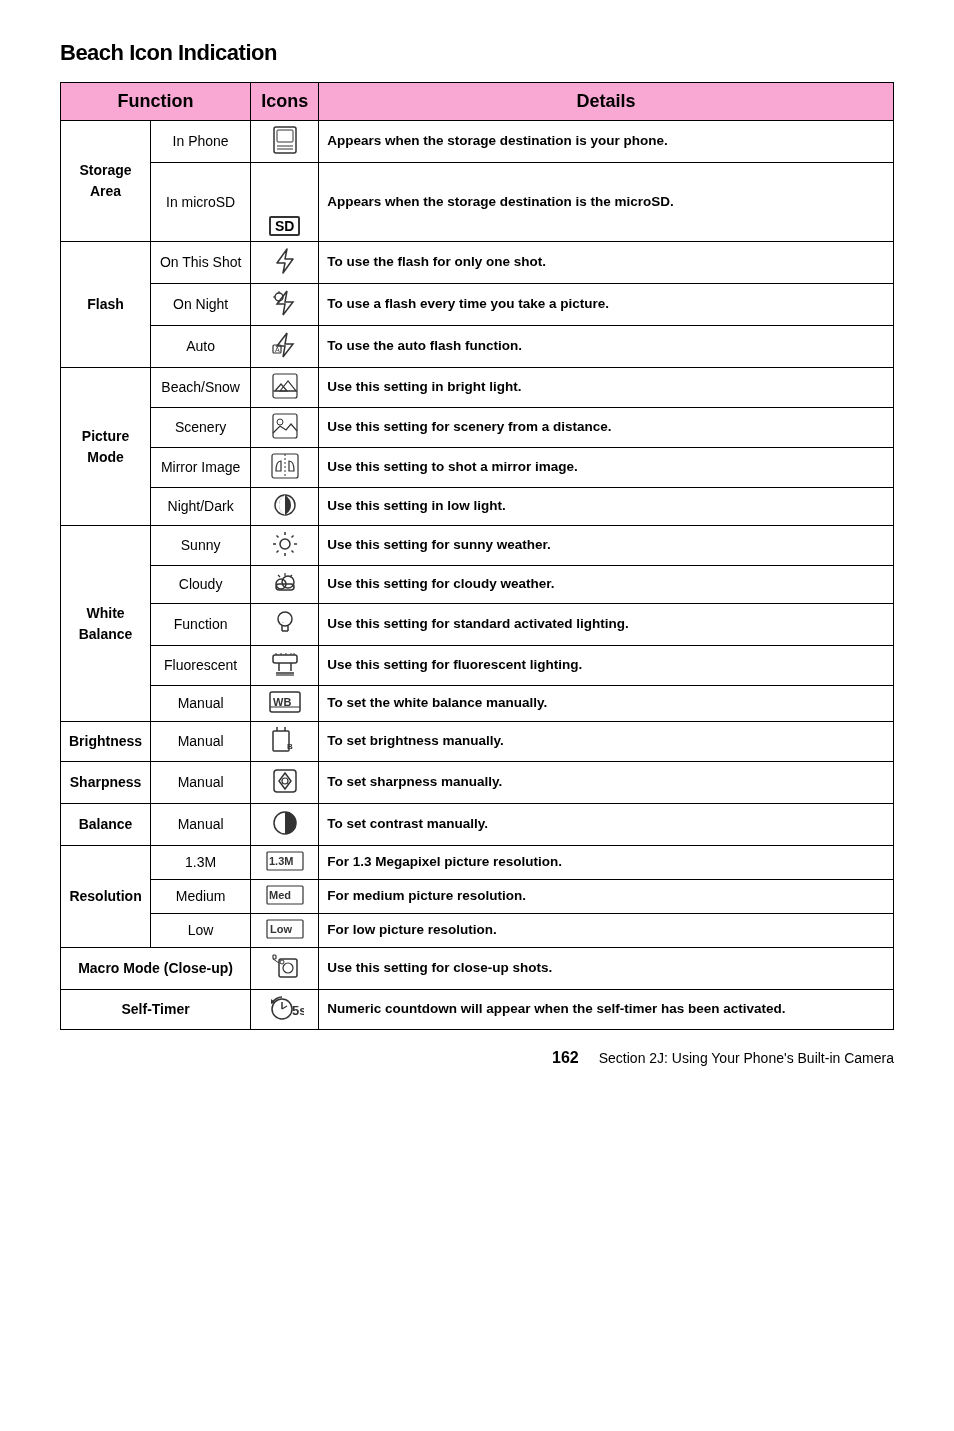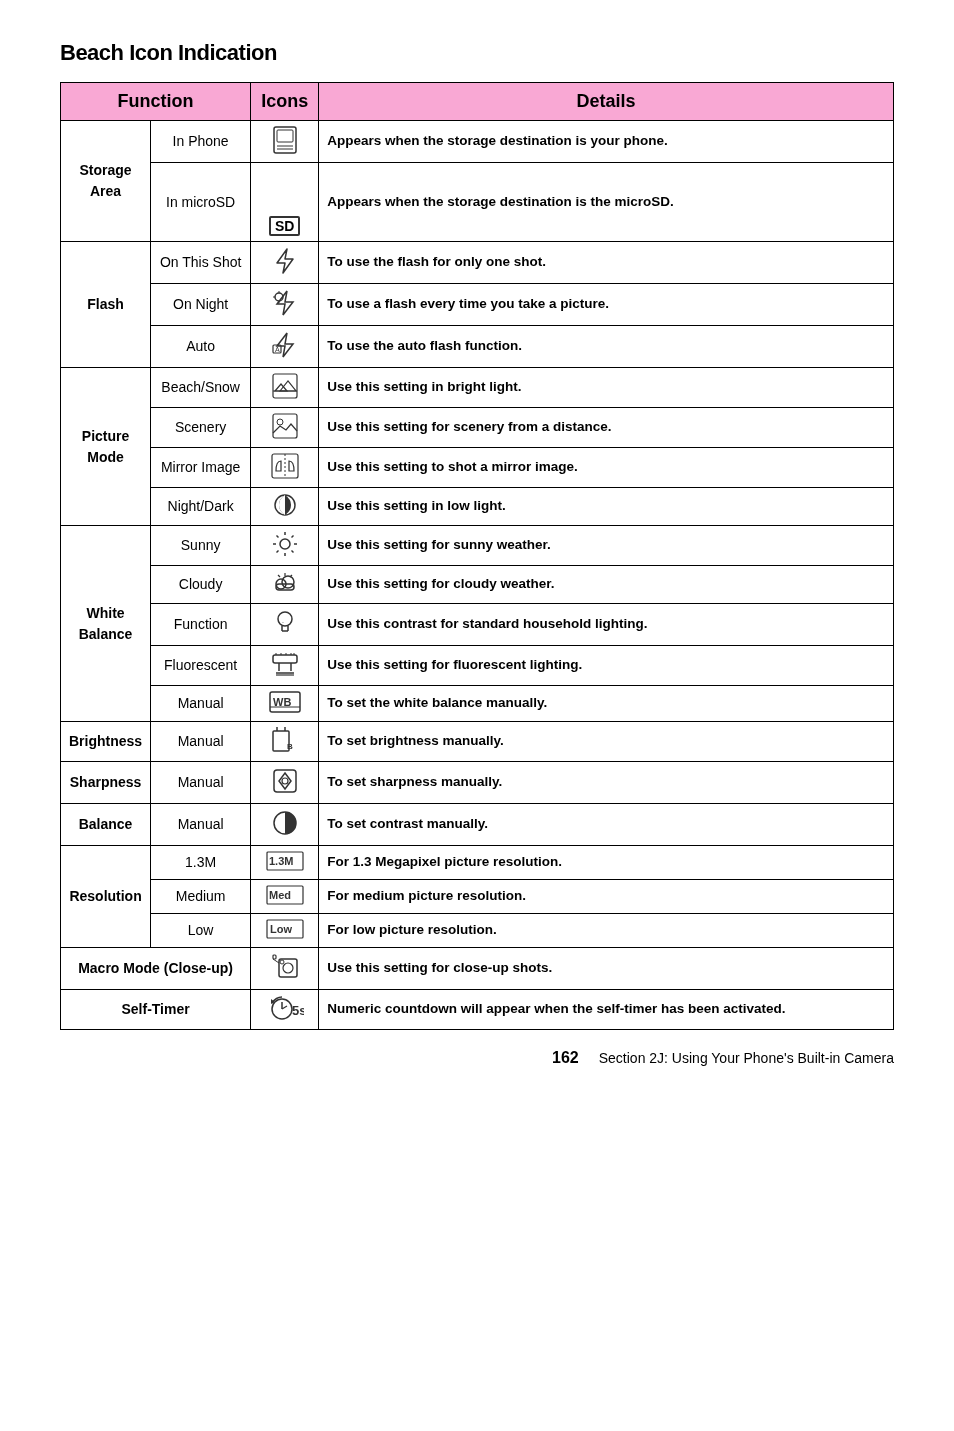--- a/index.html
+++ b/index.html
@@ -232,21 +232,21 @@
       <td class="col-sub">Function</td>
       <td class="icon-cell">
         <svg width="22" height="28" viewBox="0 0 22 28">
           <circle cx="11" cy="10" r="7" fill="none" stroke="#333" stroke-width="1.5"></circle>
           <line x1="8" y1="17" x2="8" y2="22" stroke="#333" stroke-width="1.5"></line>
           <line x1="14" y1="17" x2="14" y2="22" stroke="#333" stroke-width="1.5"></line>
           <line x1="8" y1="22" x2="14" y2="22" stroke="#333" stroke-width="1.5"></line>
           <text x="8" y="14" font-size="7" fill="#333">.</text>
         </svg>
       </td>
-      <td class="col-detail">Use this contrast for standard household lighting.</td>
+      <td class="col-detail">Use this setting for standard activated lighting.</td>
     </tr>
     <tr>
       <td class="col-sub">Fluorescent</td>
       <td class="icon-cell">
         <svg width="28" height="26" viewBox="0 0 28 26">
           <rect x="2" y="4" width="24" height="8" rx="2" fill="none" stroke="#333" stroke-width="1.5"></rect>
           <line x1="8" y1="12" x2="8" y2="20" stroke="#333" stroke-width="1.5"></line>
           <line x1="20" y1="12" x2="20" y2="20" stroke="#333" stroke-width="1.5"></line>
           <line x1="5" y1="4" x2="5" y2="2" stroke="#333" stroke-width="1"></line>
           <line x1="10" y1="4" x2="10" y2="2" stroke="#333" stroke-width="1"></line>

